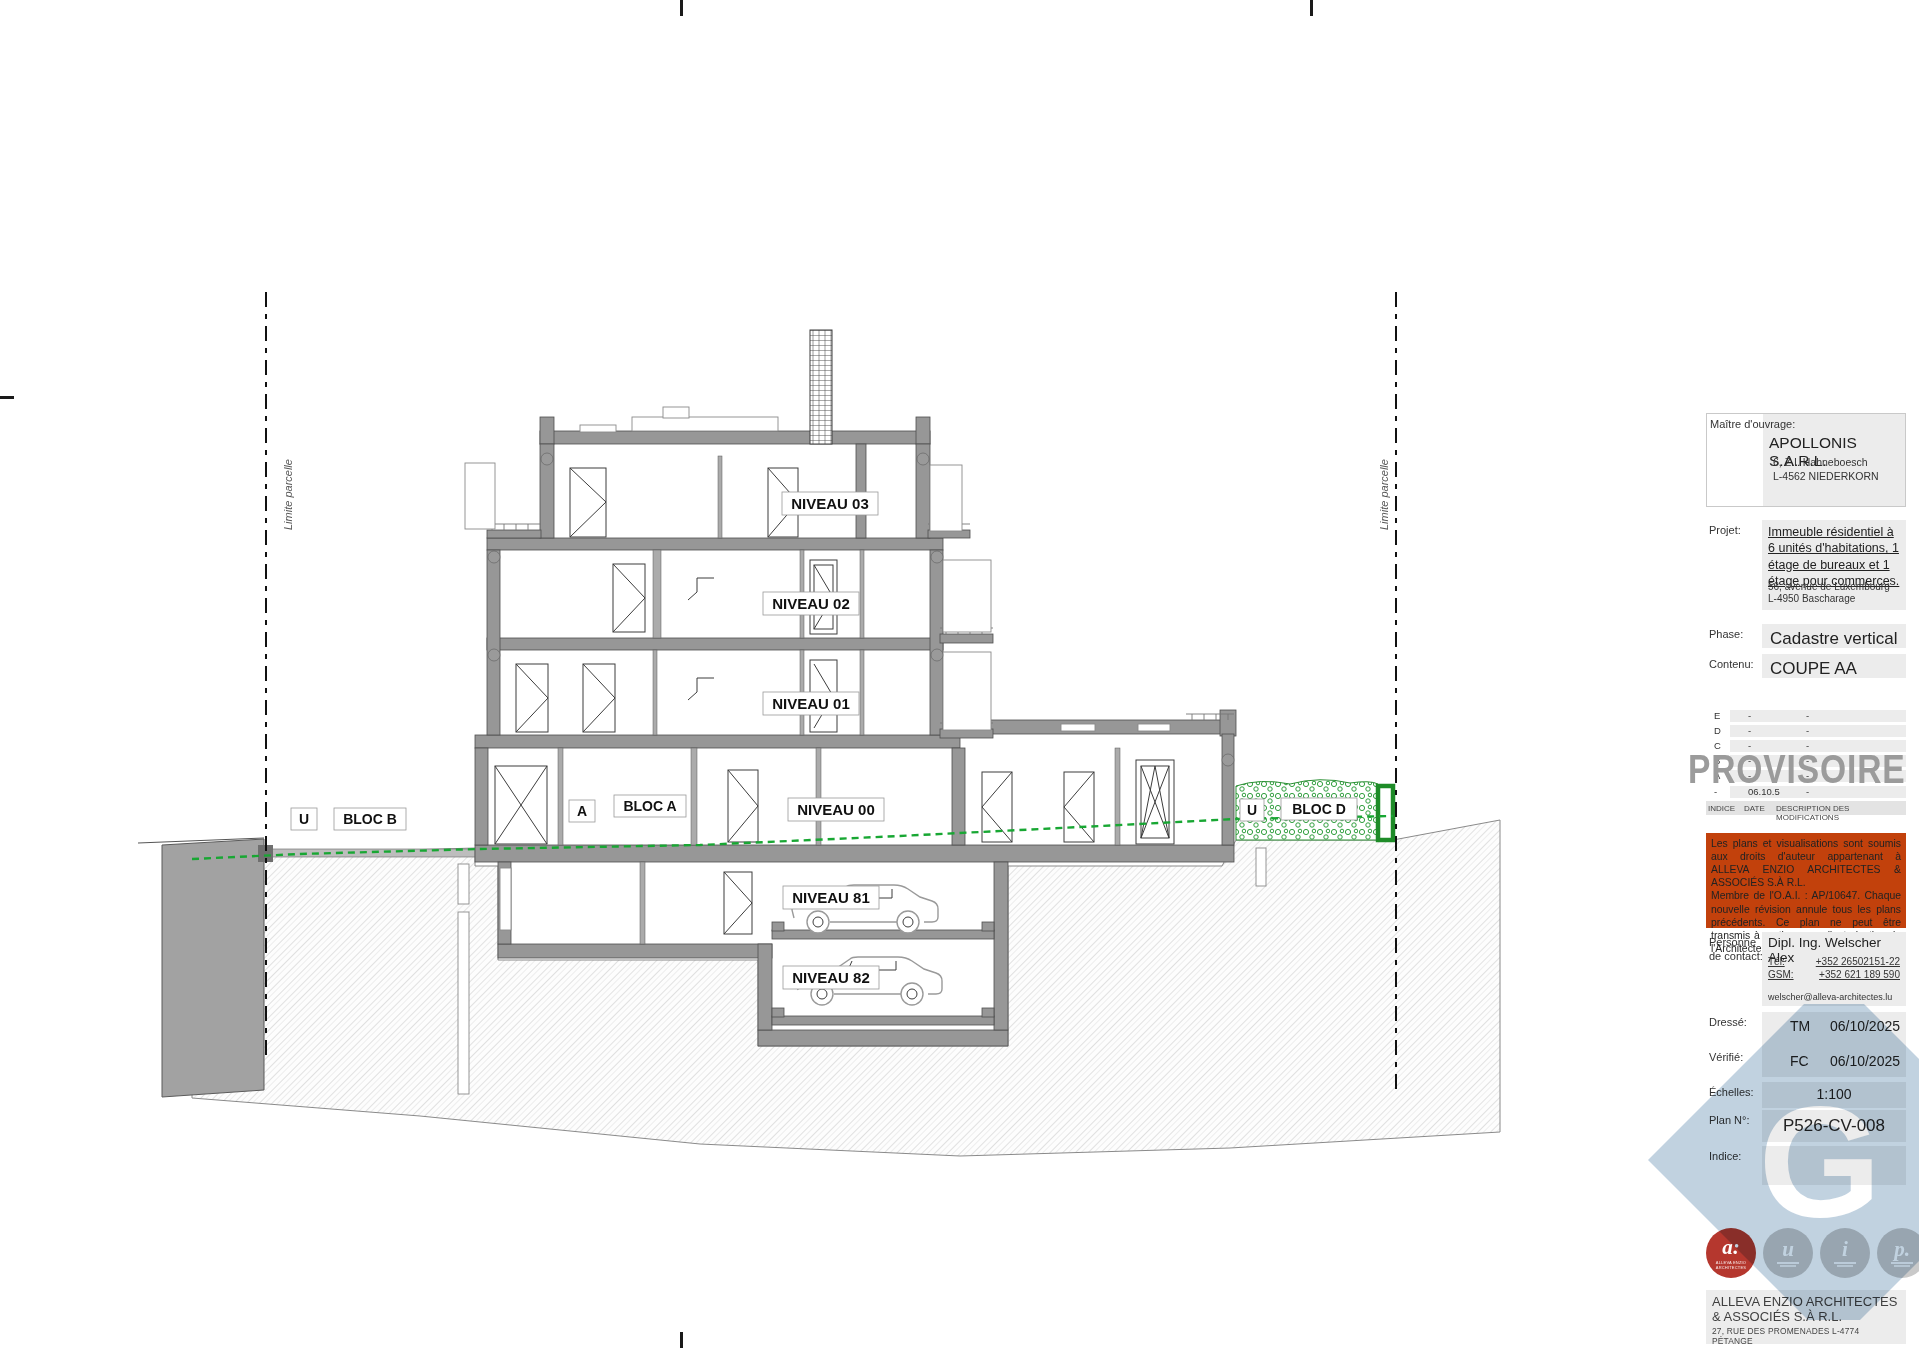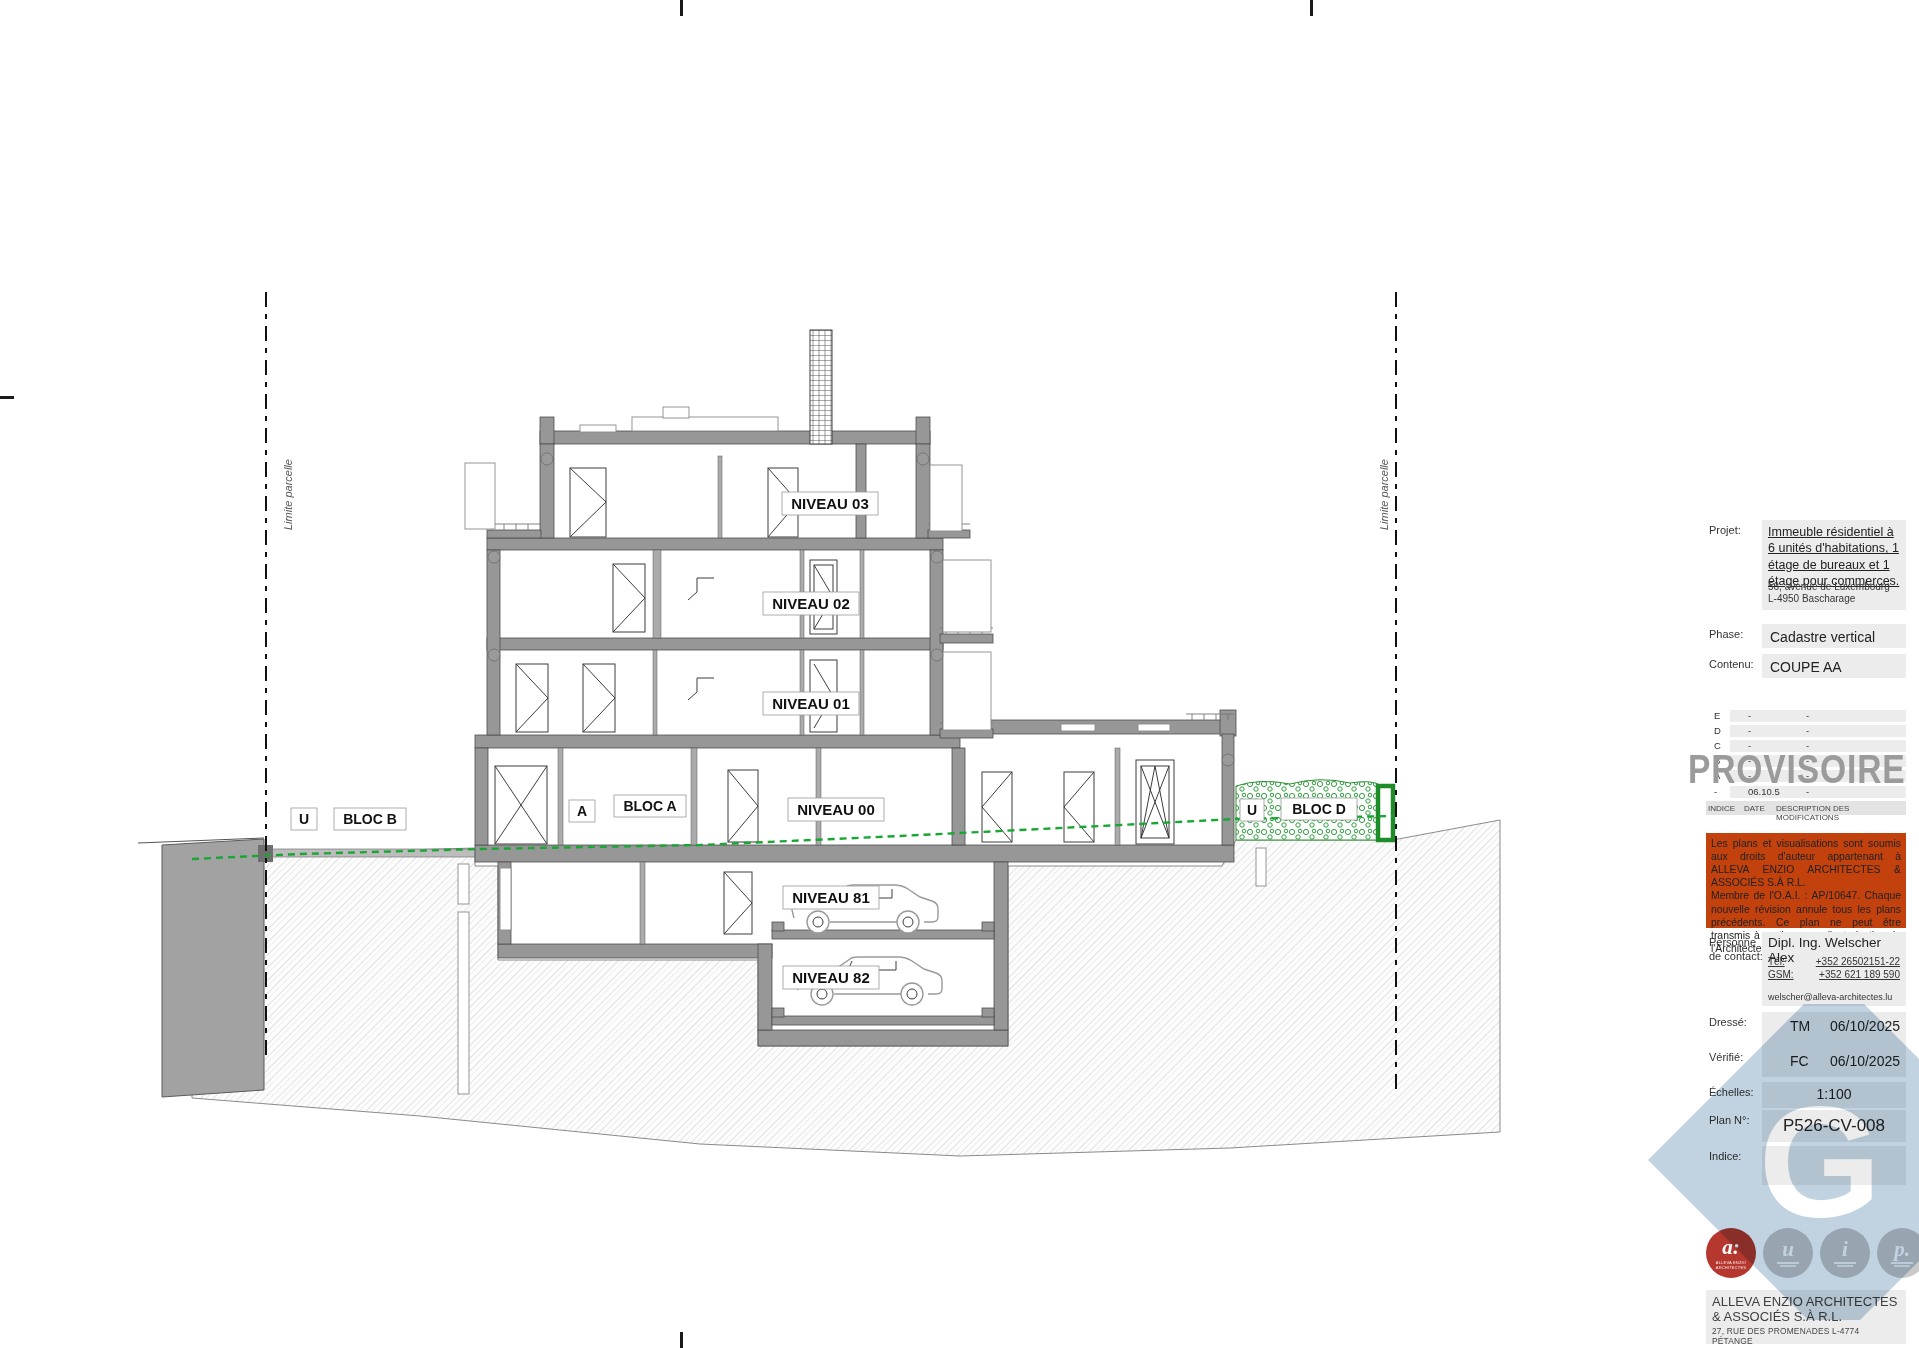--- a/index.html
+++ b/index.html
@@ -29,21 +29,21 @@
   .titleblock { position:absolute; left:1700px; top:0; width:219px; height:1348px; z-index:1; color:#222; }
   .tb-sec { position:absolute; left:6px; width:200px; }
   .tb-valbg { position:absolute; left:56px; right:0; top:0; bottom:0; background:#ececec; }
   .tb-label { position:absolute; left:3px; top:4px; font-size:11px; color:#333; white-space:pre-line; line-height:1.25; }
   .bordered { border:1px solid #c9c9c9; }
 
   .owner-name { position:absolute; left:62px; top:20px; font-size:15.5px; color:#222; }
   .owner-addr { position:absolute; left:66px; font-size:10.5px; color:#333; }
   .projet-desc { position:absolute; left:62px; top:4px; width:132px; font-size:12.5px; line-height:1.3; color:#222;text-decoration:underline; }
   .projet-addr { position:absolute; left:62px; font-size:10px; color:#333; }
-  .row-val { position:absolute; left:64px; top:5px; font-size:14px; }
+  .row-val { position:absolute; left:64px; top:5px; font-size:17px; }
 
   .rev-row { position:absolute; left:0; width:200px; height:13px; font-size:9.5px; color:#333; }
   .rev-row .bg { position:absolute; left:24px; right:0; top:0; bottom:1px; background:#ececec; }
   .rev-ind { position:absolute; left:8px; top:0; }
   .rev-date { position:absolute; left:42px; top:0; }
   .rev-desc { position:absolute; left:100px; top:0; }
   .rev-head { position:absolute; left:0; width:200px; height:14px; background:#e3e3e3; font-size:8px; color:#444; }
   .rev-head span { position:absolute; top:3px; }
 
   .stamp { position:absolute; left:1688px; top:747px; z-index:6; font-weight:bold; font-size:40px;
@@ -314,20 +314,27 @@
     <text class="lbl-s" x="650" y="811" text-anchor="middle">BLOC A</text>
     <rect class="lblbox" x="1240" y="799" width="24" height="22"></rect>
     <text class="lbl-s" x="1252" y="815" text-anchor="middle">U</text>
     <rect class="lblbox" x="1281" y="798" width="76" height="22"></rect>
     <text class="lbl-s" x="1319" y="814" text-anchor="middle">BLOC D</text>
   </g>
 </svg>
 
 <div class="titleblock">
 
+  <div class="tb-sec bordered" style="top:413px;height:94px">
+    <div class="tb-valbg"></div>
+    <span class="tb-label">Maître d'ouvrage:</span>
+    <div class="owner-name">APOLLONIS S.A.R.L.</div>
+    <div class="owner-addr" style="top:42px">6, Z.I. Hahneboesch</div>
+    <div class="owner-addr" style="top:56px">L-4562 NIEDERKORN</div>
+  </div>
 
   <div class="tb-sec" style="top:520px;height:90px">
     <div class="tb-valbg"></div>
     <span class="tb-label">Projet:</span>
     <div class="projet-desc">Immeuble résidentiel à 6 unités d'habitations, 1 étage de bureaux et 1 étage pour commerces.</div>
     <div class="projet-addr" style="top:61px">56, avenue de Luxembourg</div>
     <div class="projet-addr" style="top:73px">L-4950 Bascharage</div>
   </div>
 
   <div class="tb-sec" style="top:624px;height:24px">

